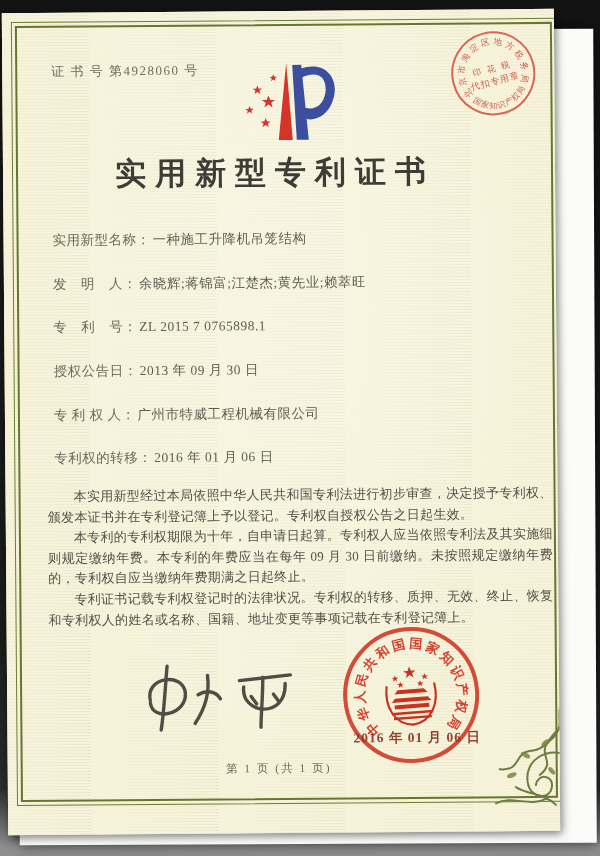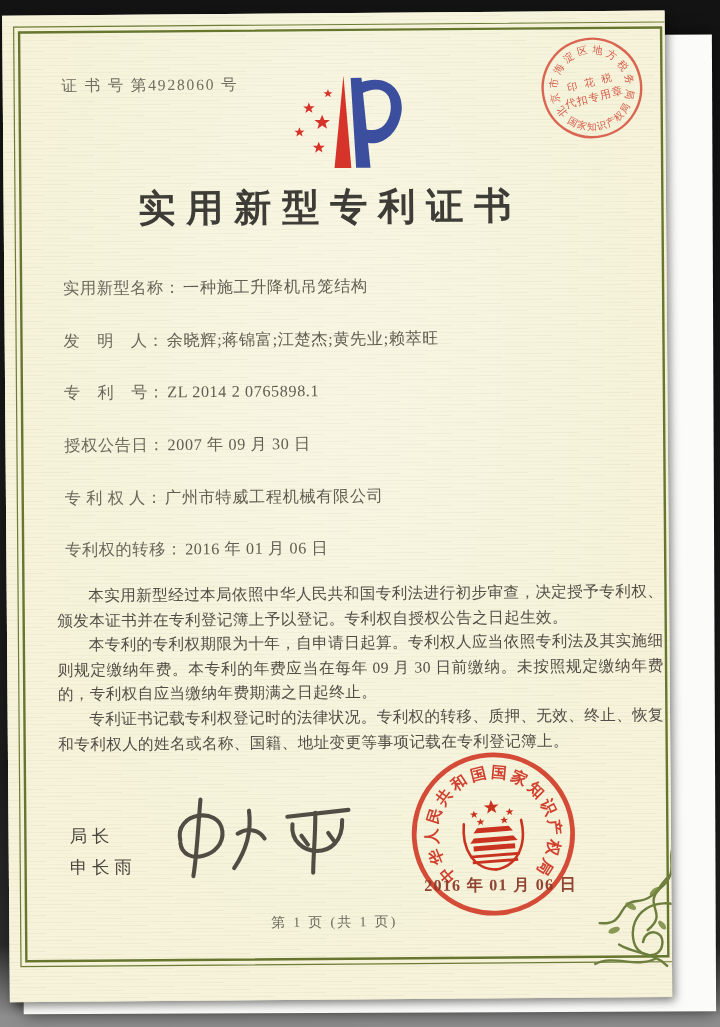--- a/index.html
+++ b/index.html
@@ -83,43 +83,39 @@
     <div class="title">实用新型专利证书</div>
 
     <div class="fields">
       <div class="frow">
         <span class="lab">实用新型名称：</span><span class="val">一种施工升降机吊笼结构</span>
       </div>
       <div class="frow">
         <span class="lab">发　明　人：</span><span class="val">余晓辉;蒋锦富;江楚杰;黄先业;赖萃旺</span>
       </div>
       <div class="frow">
-        <span class="lab">专　利　号：</span><span class="val">ZL 2014 2 0765898.1</span>
-      </div>
-      <div class="frow">
-        <span class="lab">授权公告日：</span><span class="val">2007 年 09 月 30 日</span>
+        <span class="lab">专　利　号：</span><span class="val">ZL 2015 7 0765898.1</span>
+      </div>
+      <div class="frow">
+        <span class="lab">授权公告日：</span><span class="val">2013 年 09 月 30 日</span>
       </div>
       <div class="frow">
         <span class="lab">专 利 权 人：</span><span class="val">广州市特威工程机械有限公司</span>
       </div>
       <div class="frow">
         <span class="lab">专利权的转移：</span><span class="val">2016 年 01 月 06 日</span>
       </div>
     </div>
 
     <div class="bodytext">
       <p>本实用新型经过本局依照中华人民共和国专利法进行初步审查，决定授予专利权、颁发本证书并在专利登记簿上予以登记。专利权自授权公告之日起生效。</p>
       <p>本专利的专利权期限为十年，自申请日起算。专利权人应当依照专利法及其实施细则规定缴纳年费。本专利的年费应当在每年 09 月 30 日前缴纳。未按照规定缴纳年费的，专利权自应当缴纳年费期满之日起终止。</p>
       <p>专利证书记载专利权登记时的法律状况。专利权的转移、质押、无效、终止、恢复和专利权人的姓名或名称、国籍、地址变更等事项记载在专利登记簿上。</p>
     </div>
 
-    <div class="sig">
-      <div>局长</div>
-      <div>申长雨</div>
-    </div>
 
     <svg class="autograph" width="170" height="80" viewBox="0 0 160 75">
       <g fill="none" stroke="#35302a" stroke-width="3.2" stroke-linecap="round" opacity="0.85">
         <path d="M18,36 C13,14 49,9 51,29 C53,49 20,57 18,38"></path>
         <path d="M34,4 C32,25 31,46 28,64"></path>
         <path d="M72,13 C74,29 69,45 60,58"></path>
         <path d="M63,31 C71,26 80,28 84,35"></path>
         <path d="M102,18 L150,13"></path>
         <path d="M124,15 C124,34 122,50 122,62"></path>
         <path d="M106,24 C103,50 146,55 145,21"></path>

